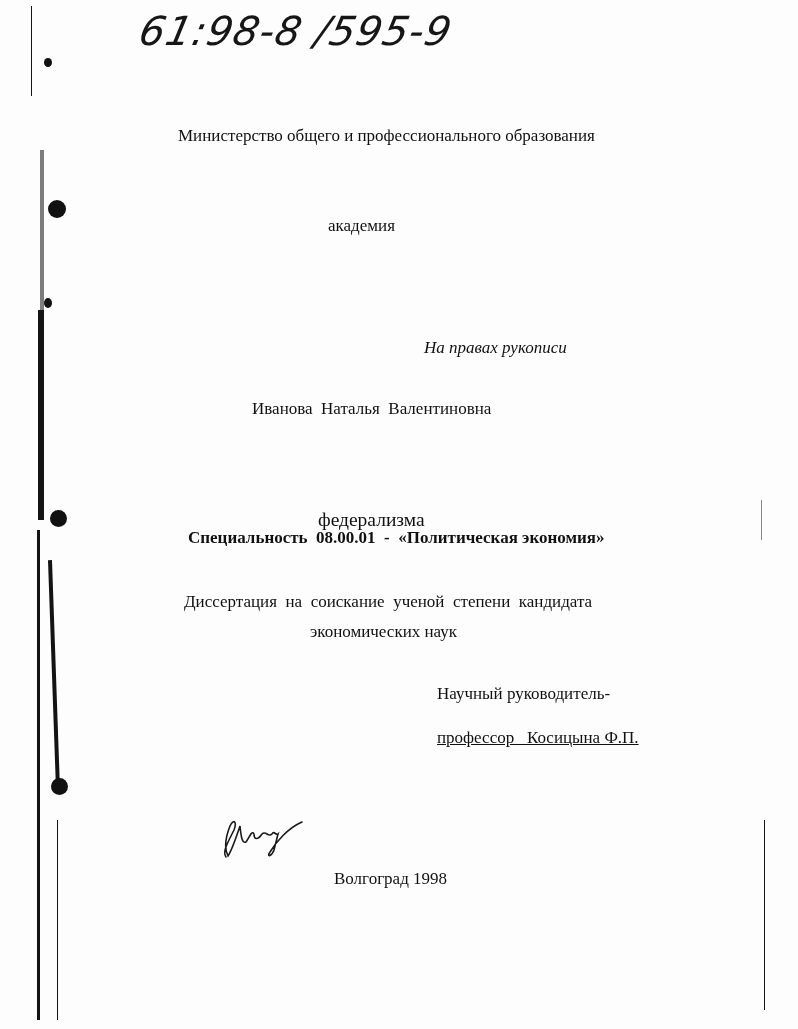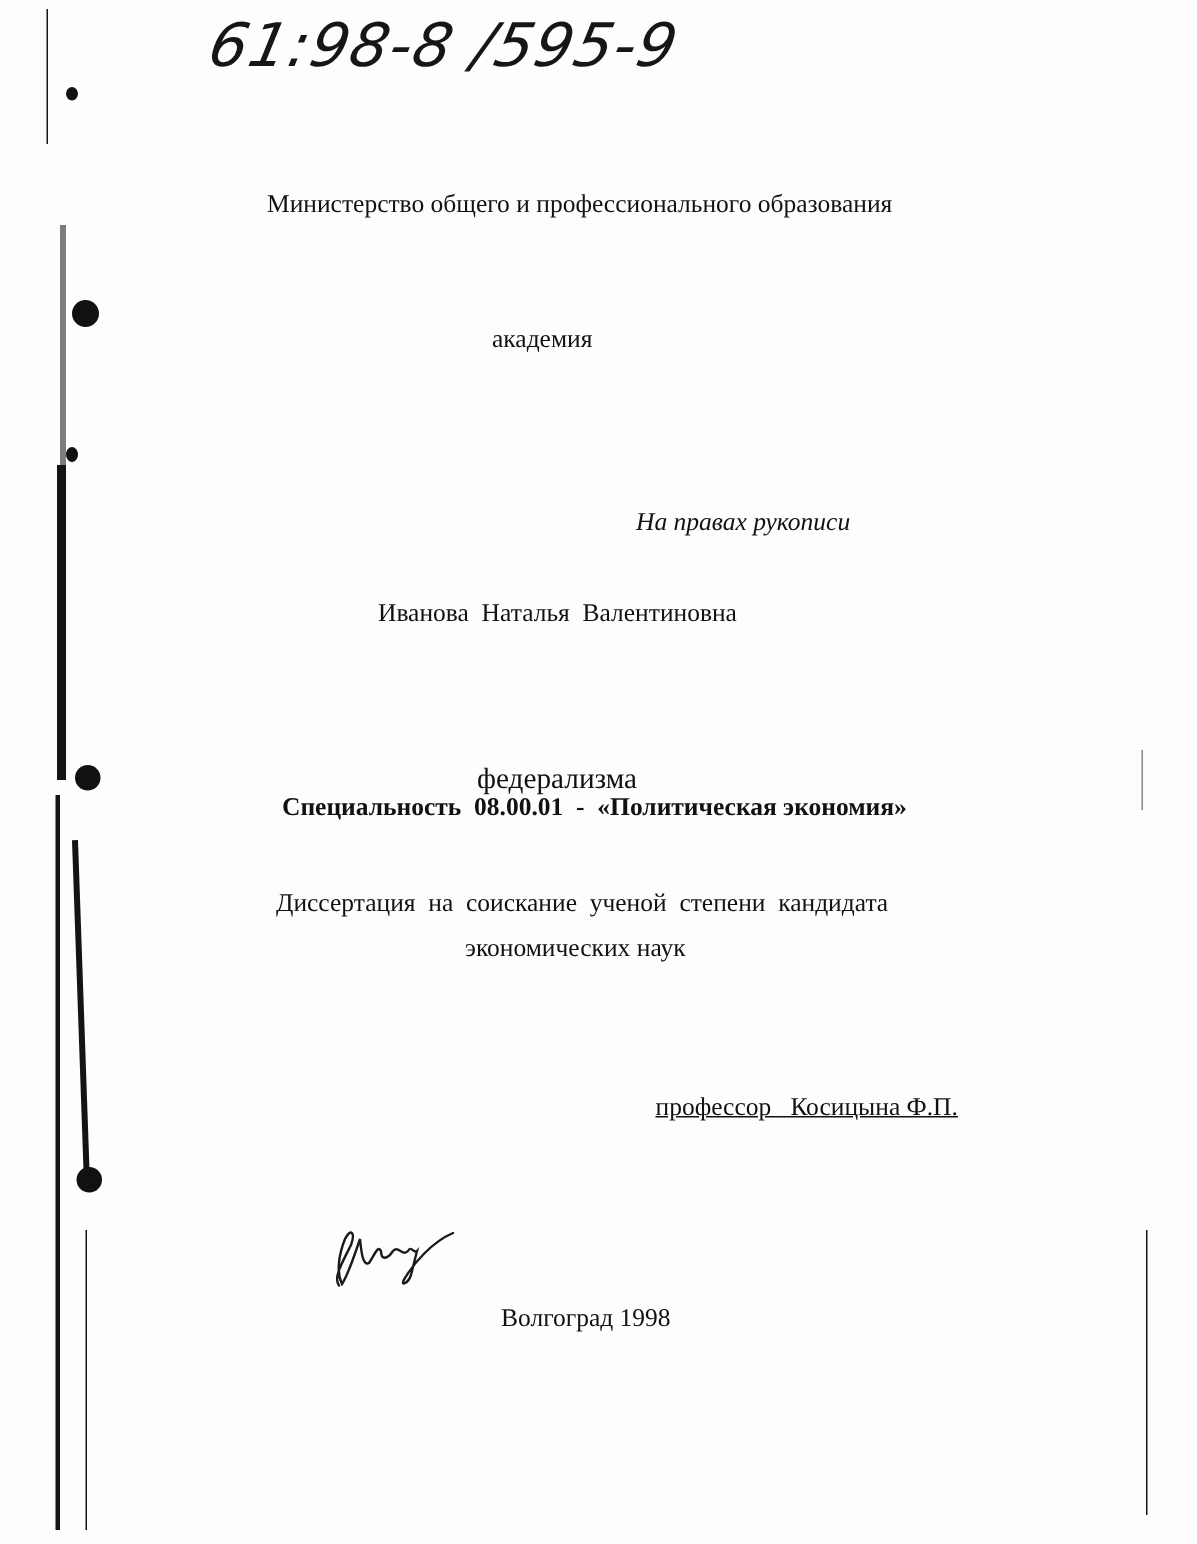--- a/index.html
+++ b/index.html
@@ -48,20 +48,21 @@
   <div class="line" style="left:424px;top:338px;font-style:italic;">На правах рукописи</div>
 
   <div class="line" style="left:252px;top:399px;white-space:pre;">Иванова  Наталья  Валентиновна</div>
   <div class="line title" style="left:318px;top:465px;margin-top:44px;">федерализма</div>
 
   <div class="line" style="left:188px;top:528px;white-space:pre;font-weight:bold;">Специальность  08.00.01  -  «Политическая экономия»</div>
 
   <div class="line" style="left:184px;top:592px;white-space:pre;">Диссертация  на  соискание  ученой  степени  кандидата</div>
   <div class="line" style="left:310px;top:622px;">экономических наук</div>
 
+  <div class="line" style="left:437px;top:684px;">Научный руководитель-</div>
   <div class="line" style="left:437px;top:728px;white-space:pre;text-decoration:underline;">профессор   Косицына Ф.П.</div>
 
   <svg class="signature" width="95" height="50" viewBox="0 0 95 50">
     <path d="M12 45 C 8 40, 14 30, 20 18 C 23 10, 20 6, 16 14 C 12 24, 10 36, 14 44 C 18 38, 22 26, 26 14 C 27 24, 28 32, 32 30 C 36 24, 38 18, 40 22 C 40 28, 44 28, 48 22 C 52 18, 54 26, 58 22 C 60 18, 62 24, 64 22 L 60 38 C 58 44, 52 46, 56 40 C 62 30, 74 16, 88 10" fill="none" stroke="#1a1a1a" stroke-width="1.6" stroke-linecap="round"></path>
   </svg>
 
   <div class="line" style="left:334px;top:869px;">Волгоград 1998</div>
 
 </div>
 

